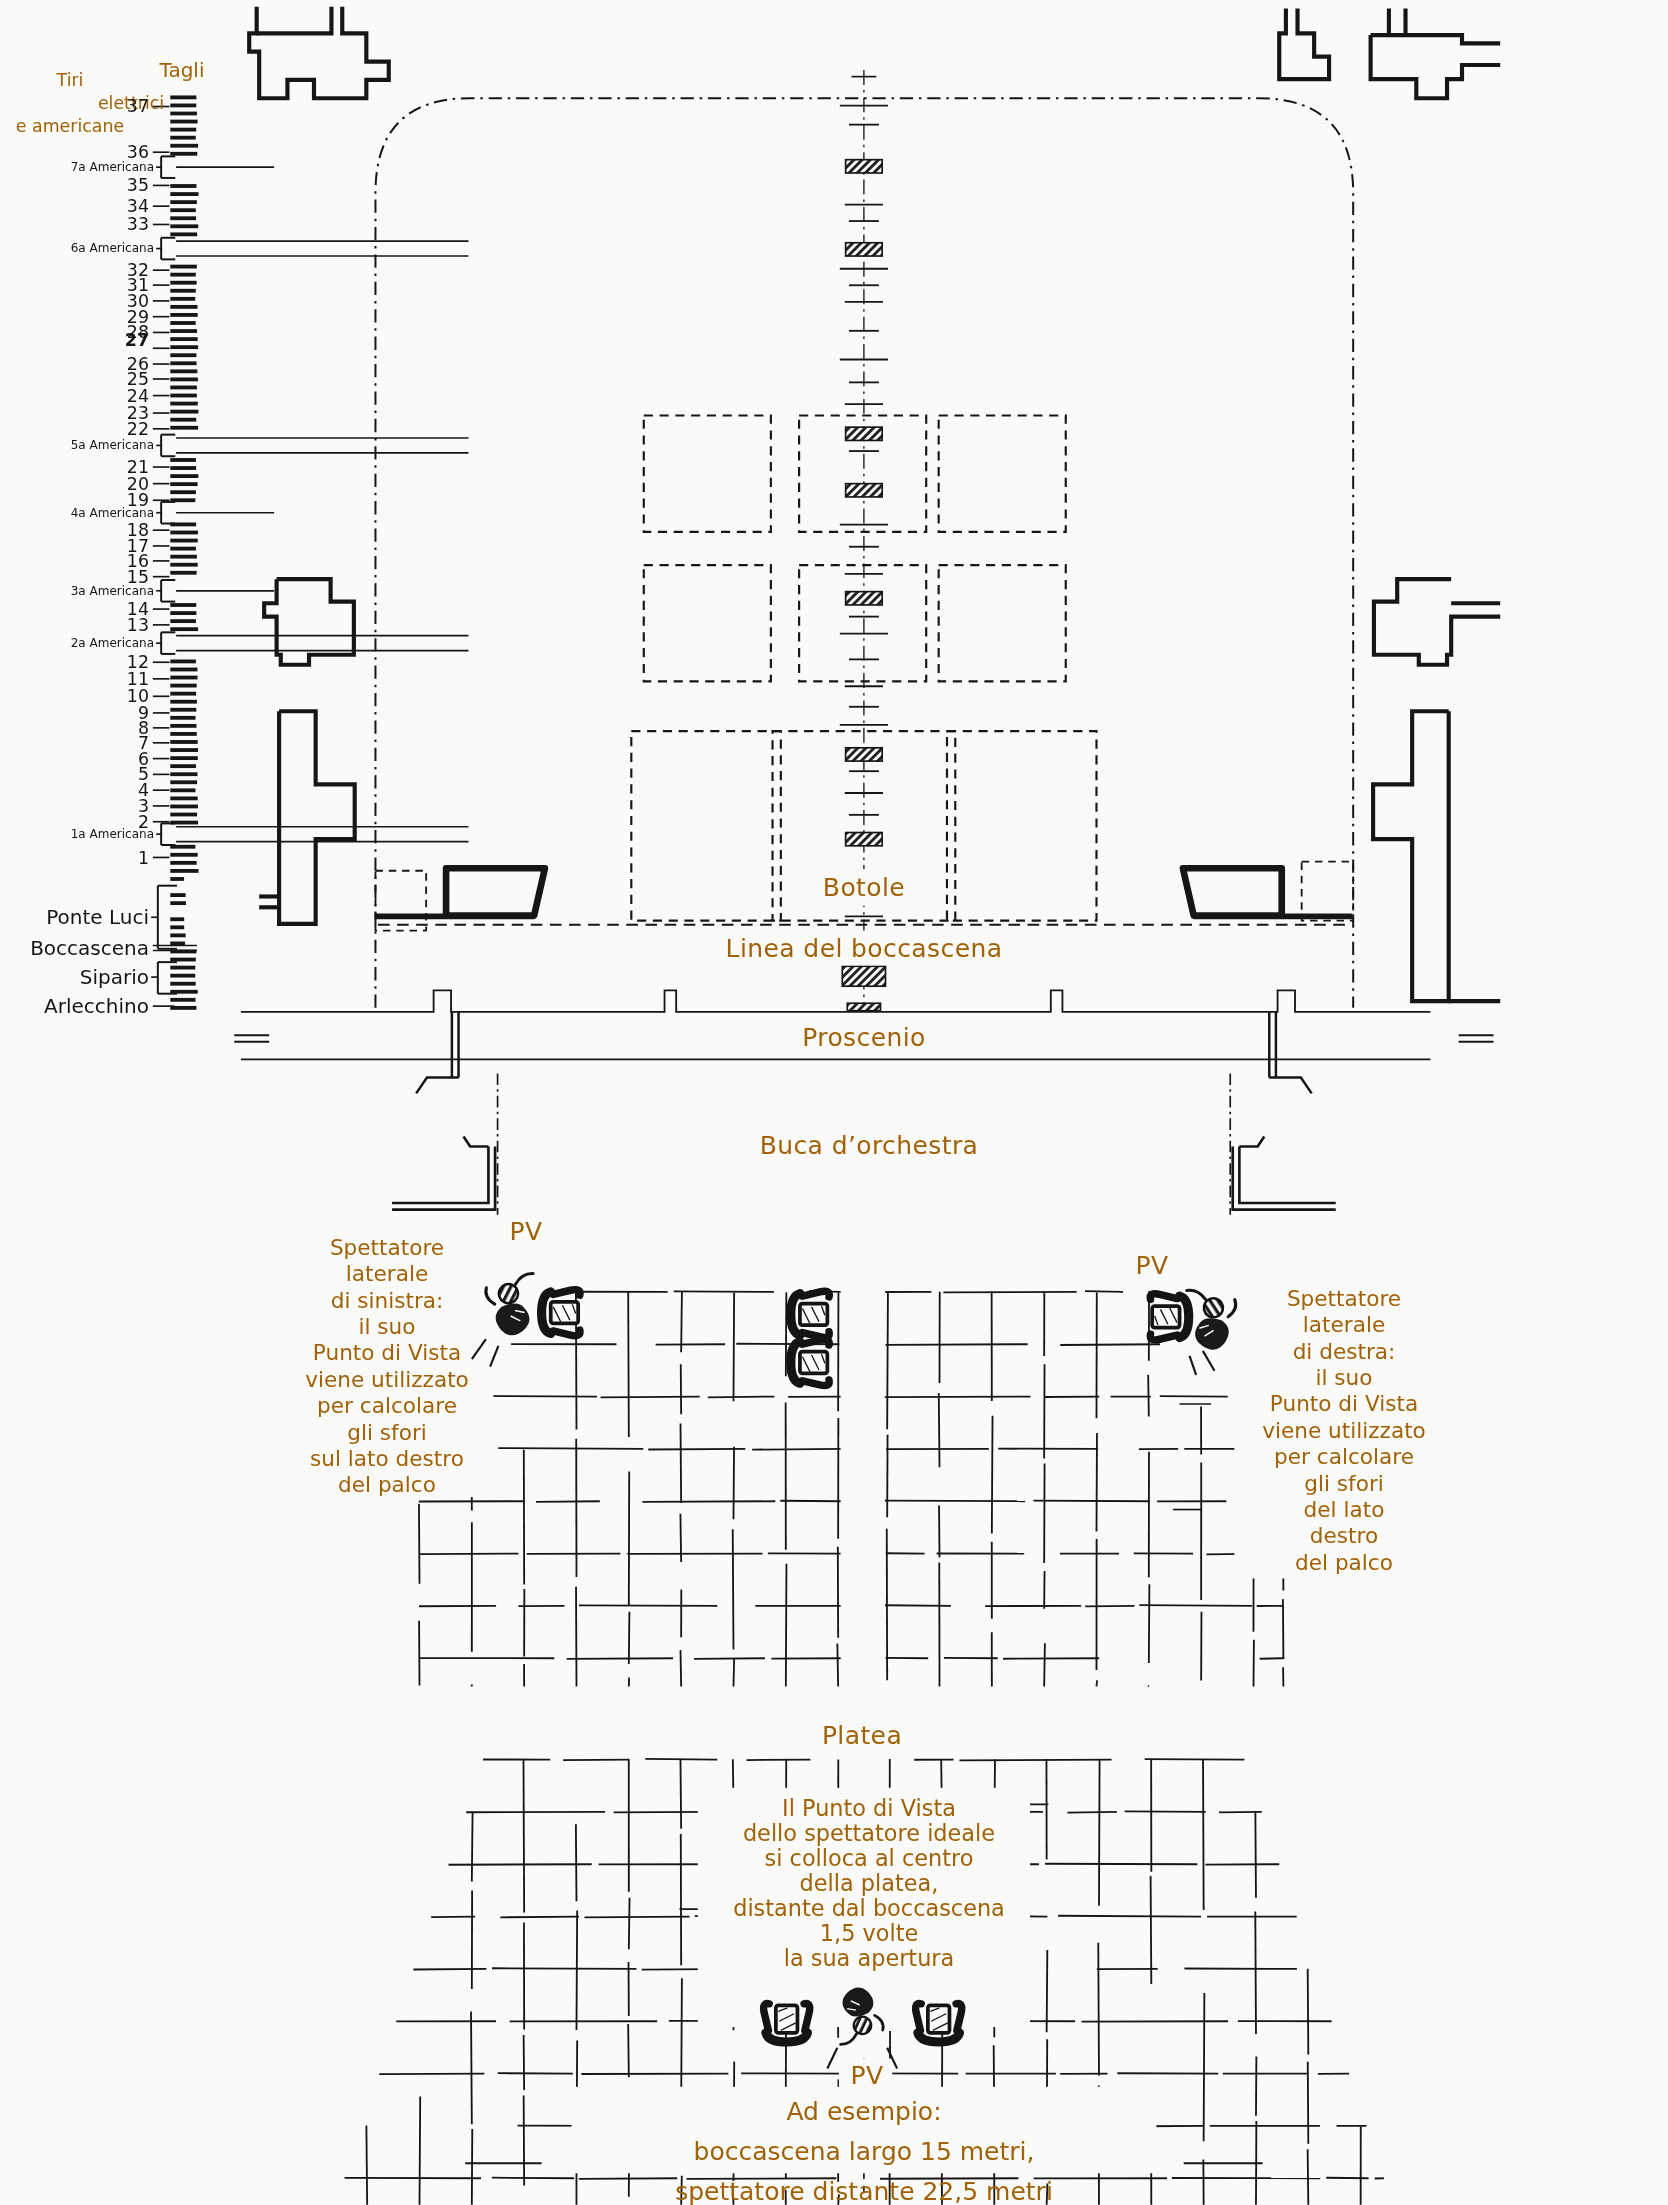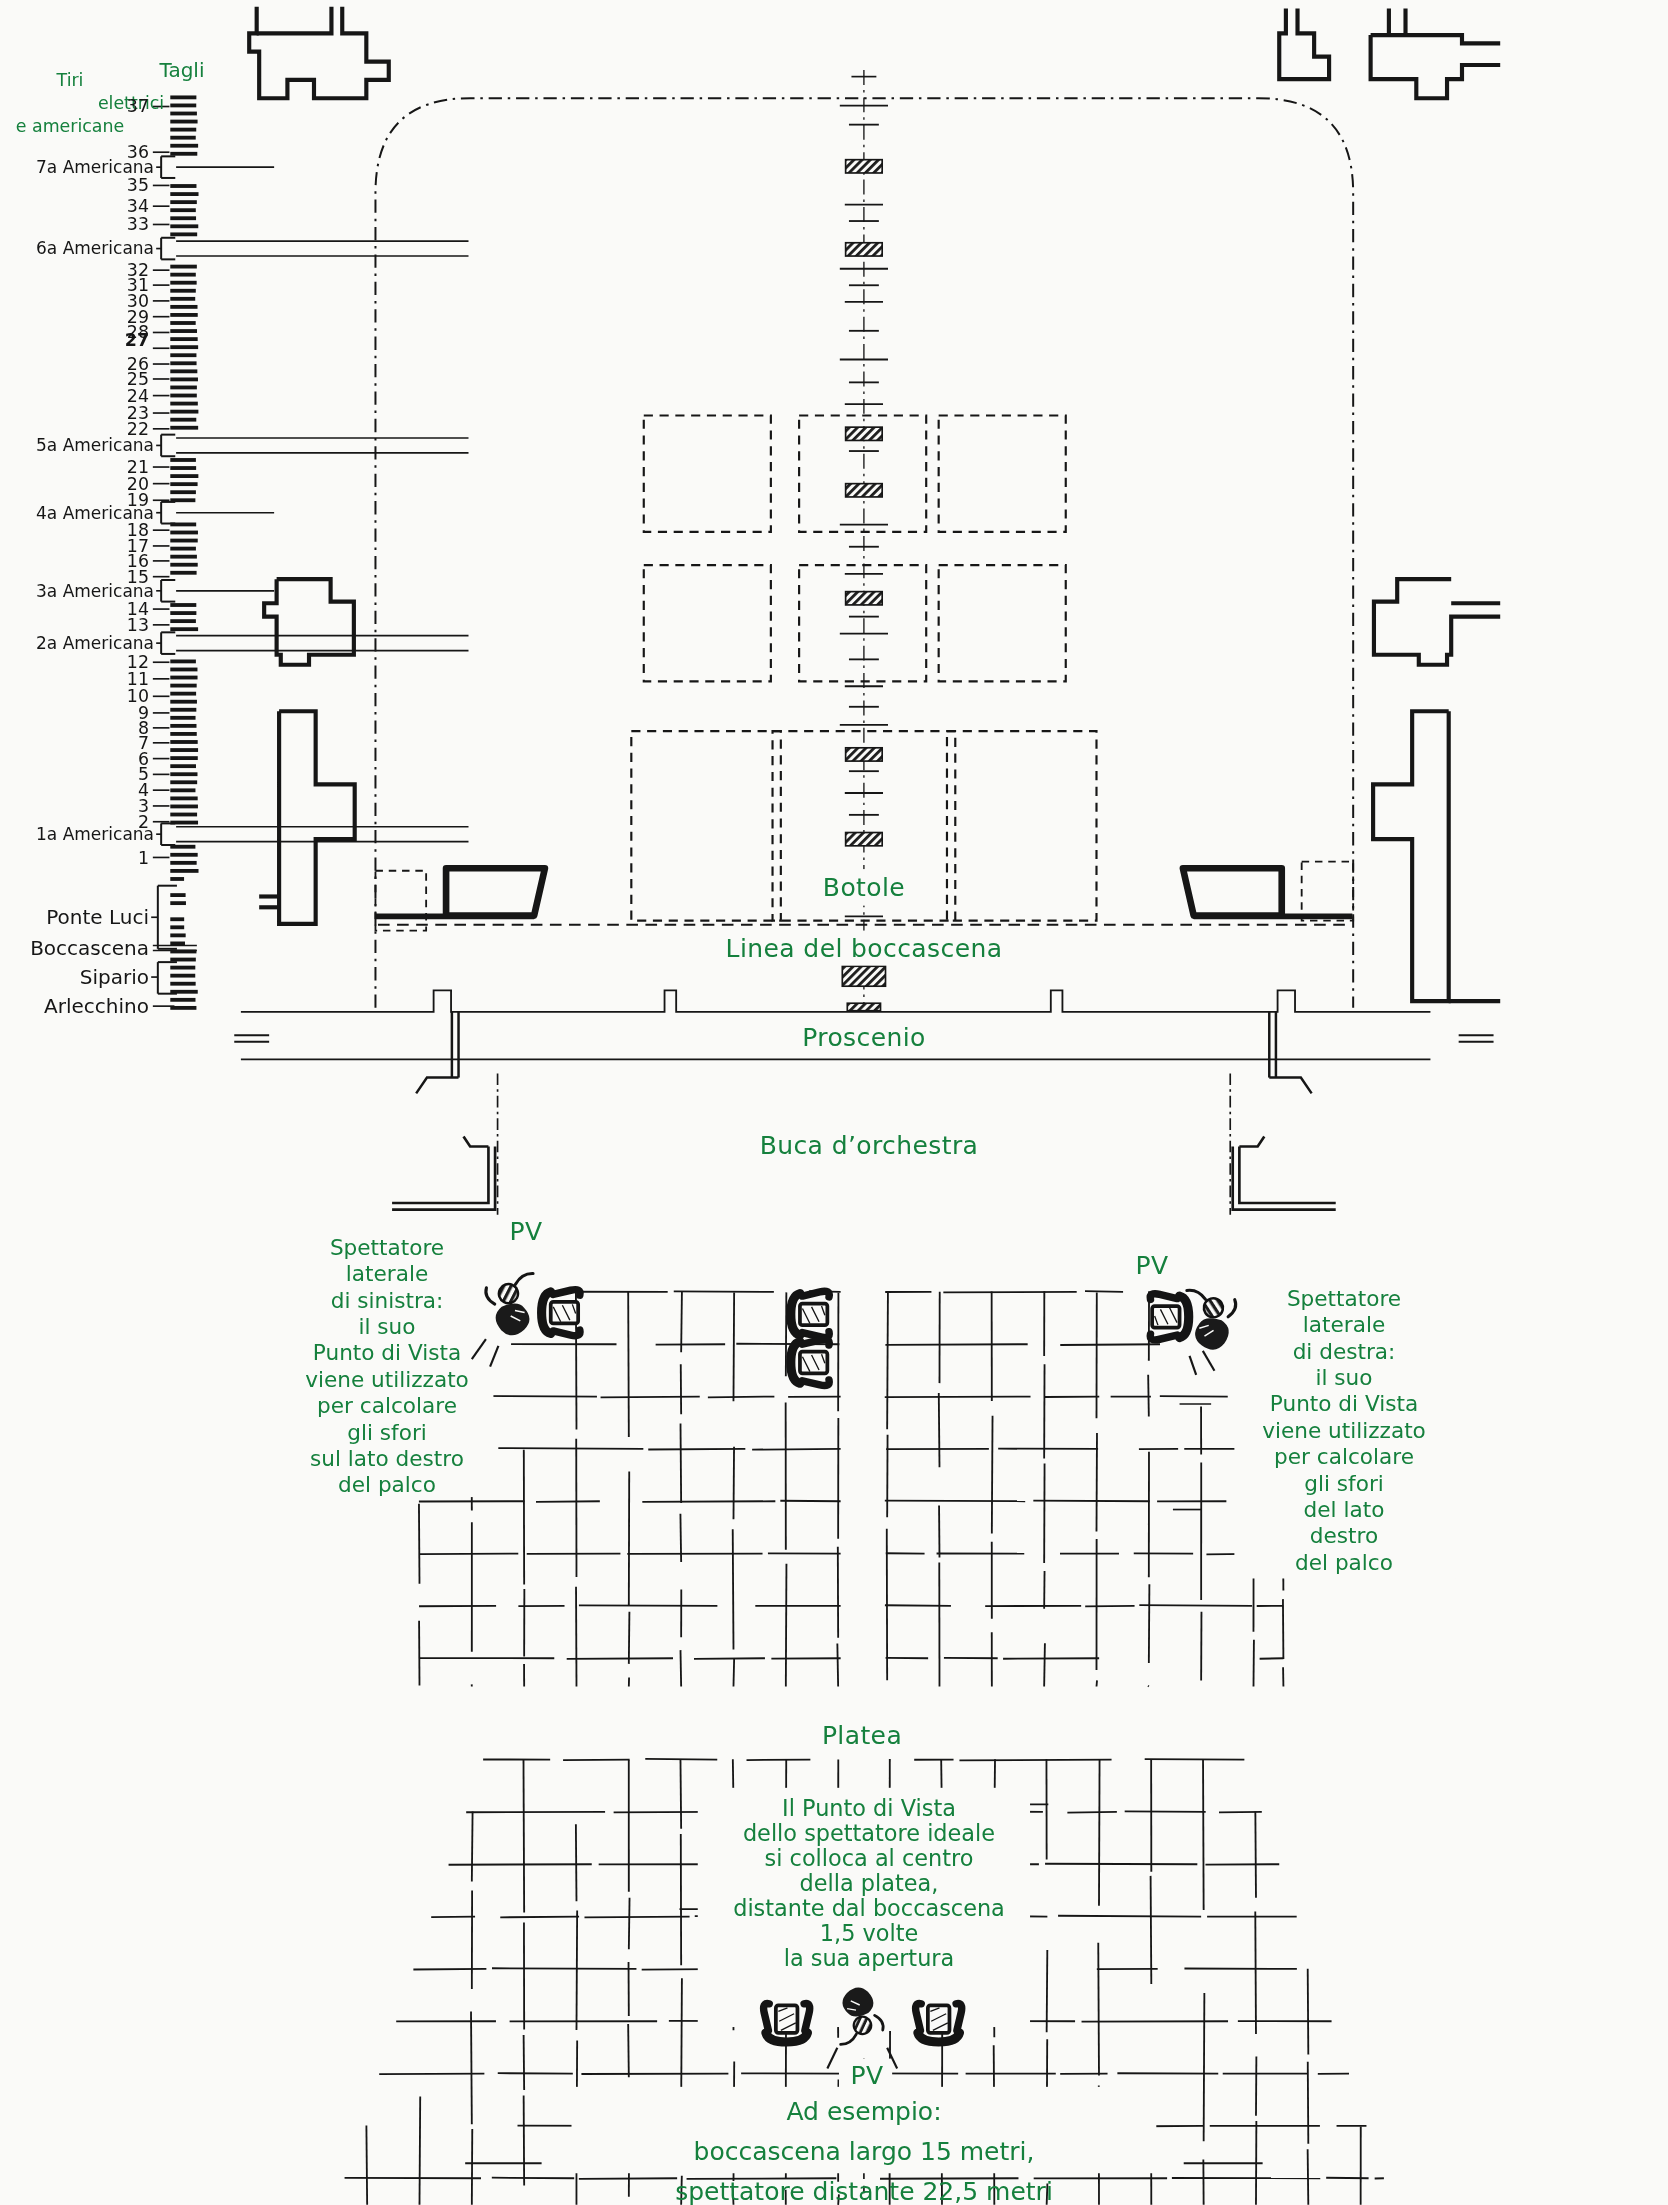--- a/index.html
+++ b/index.html
@@ -1,22 +1,22 @@
 <!DOCTYPE html>
 <html style="font-size:13.3px"><head>
 <meta charset="utf-8">
 <style>
   html,body{margin:0;padding:0;background:#e8e8e6;}
   #canvas{position:relative;width:1668px;height:2205px;background:#fafaf8;overflow:hidden;
           font-family:"DejaVu Sans","Liberation Sans",sans-serif;color:#161616;}
   svg{position:absolute;left:0;top:0;}
-  .lbl{position:absolute;transform:translate(-50%,-50%);white-space:pre;text-align:center;color:#15803d;}
+  .lbl{position:absolute;transform:translate(-50%,-50%);white-space:pre;text-align:center;color:#a16207;}
   .rl{position:absolute;transform:translate(0,-50%);white-space:pre;text-align:right;color:#161616;}
   .f21{font-size:17.4px;}
-  .f22{font-size:17px;text-align:center;}
+  .f22{font-size:12px;text-align:center;}
   .f24{font-size:20px;}
   .f30{font-size:25px;letter-spacing:0.4px;}
   .f26{font-size:21.6px;line-height:26.4px;}
   .f27{font-size:22.4px;line-height:25px;}
   .f29{font-size:25px;line-height:40px;}
 </style>
 </head>
 <body>
 
 <div id="canvas">

